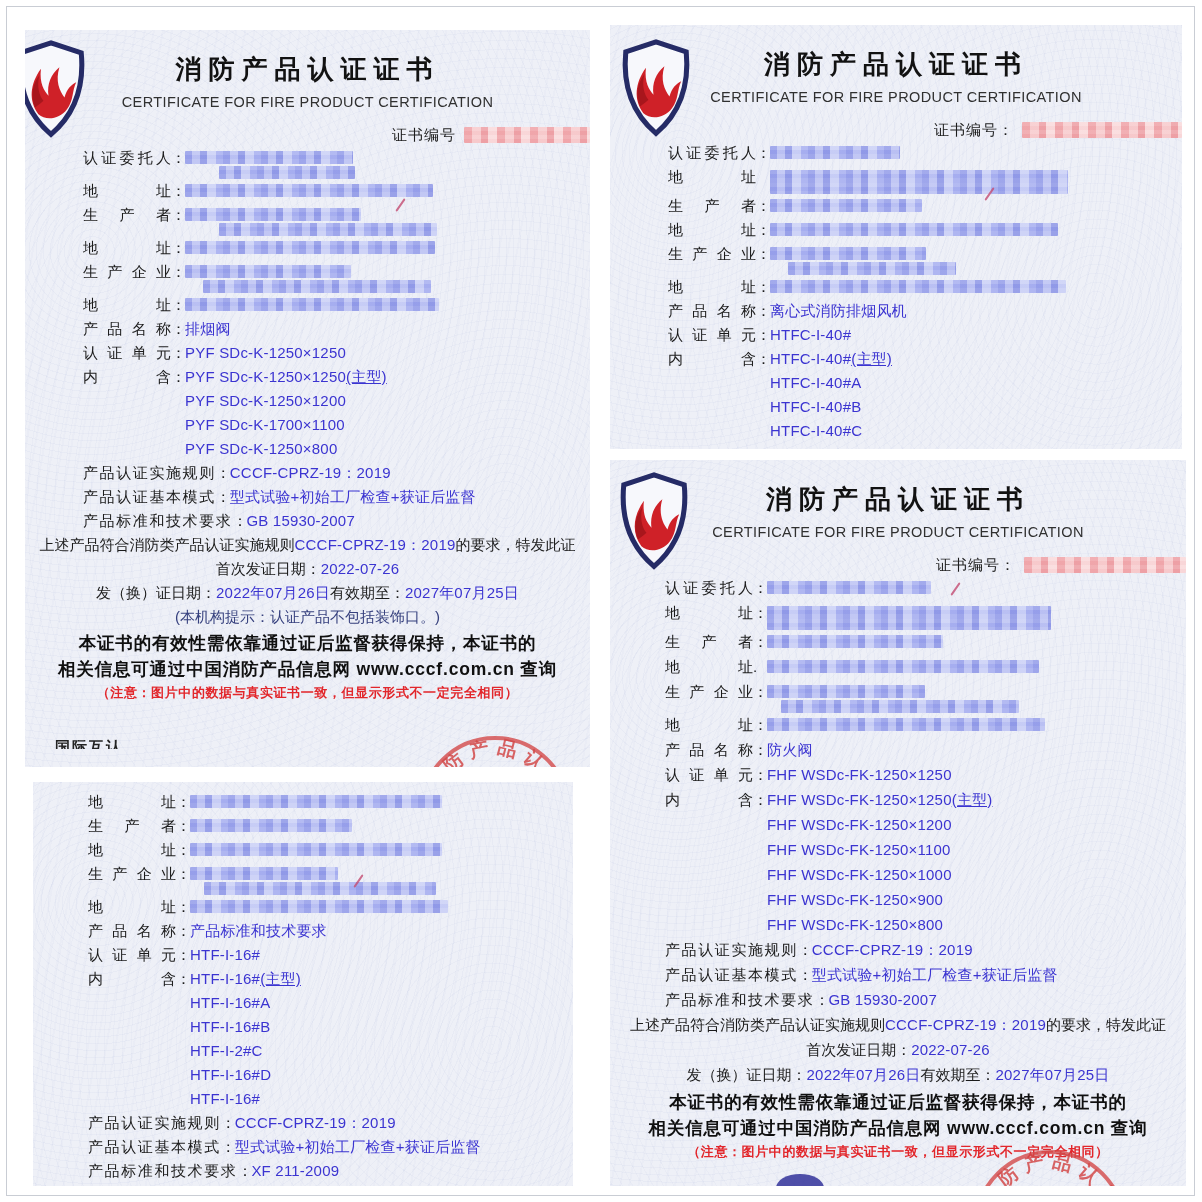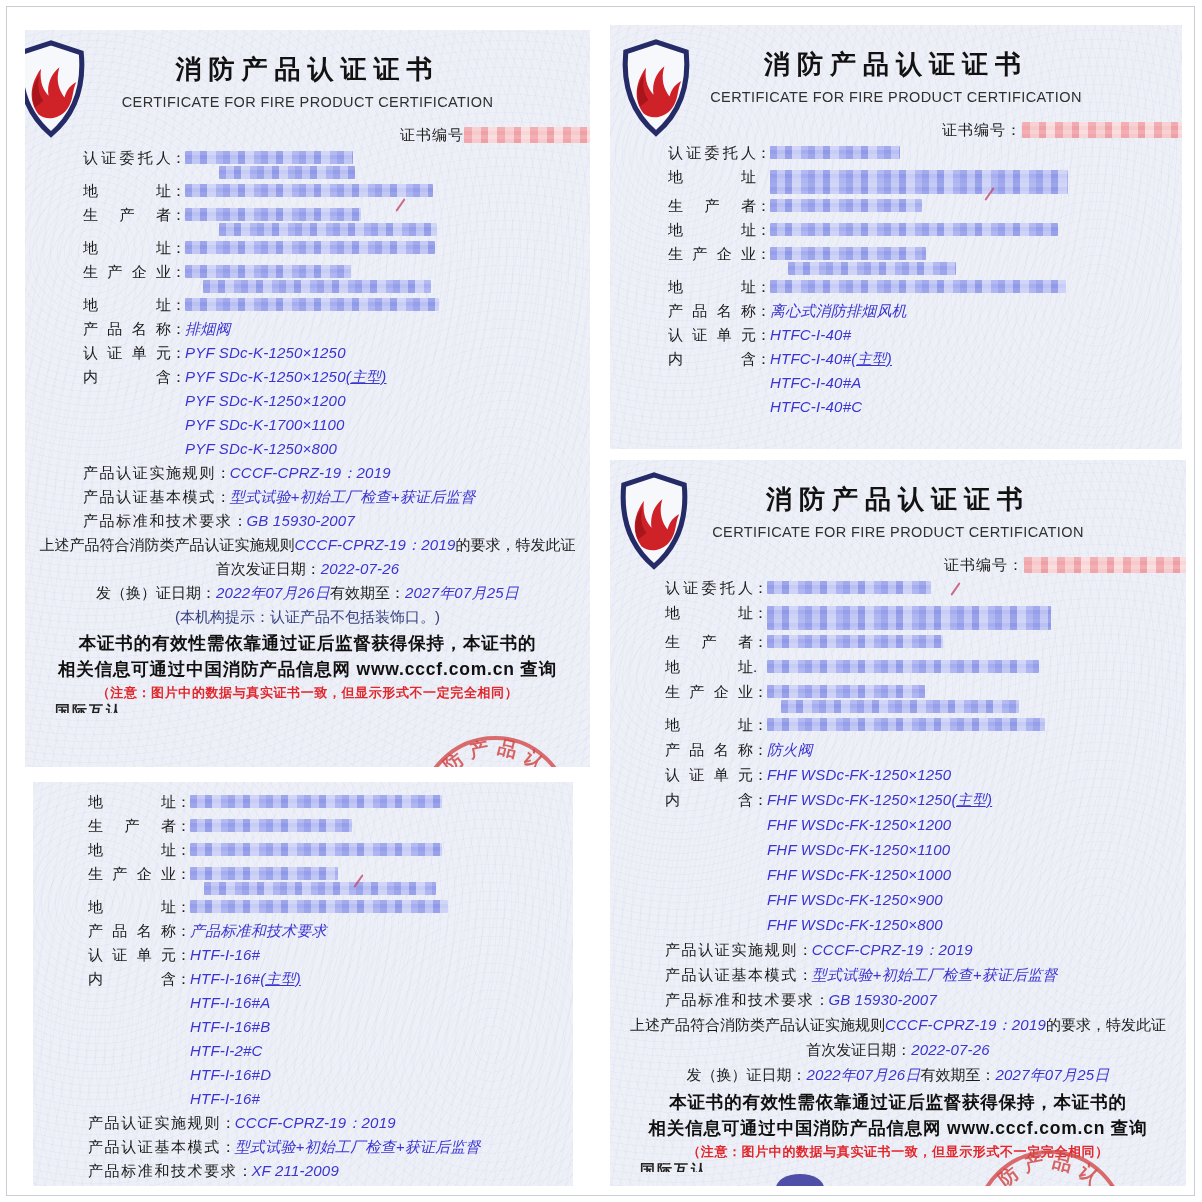--- a/index.html
+++ b/index.html
@@ -23,45 +23,45 @@
   .hdr{position:relative;}
   .logo{position:absolute;}
   .title{
     text-align:center;font-weight:bold;color:#121212;
     font-size:26px;letter-spacing:7px;padding-top:22px;
   }
   .subtitle{
     text-align:center;color:#303030;font-size:14.5px;letter-spacing:.4px;margin-top:7px;
   }
   .certno{
-    display:flex;justify-content:flex-end;align-items:center;
+    display:flex;justify-content:flex-end;align-items:center;gap:8px;
     margin-top:14px;height:22px;
   }
   .certno .cl{font-size:15px;color:#1d1d1d;letter-spacing:1px;}
   .row{
     display:flex;align-items:flex-start;min-height:var(--p);
     font-size:15px;color:#1b1b1b;line-height:20px;padding-top:2px;box-sizing:border-box;
   }
   .row.ind{margin-left:var(--lm);}
   .row.ctr{justify-content:center;text-align:center;}
   .flabel{
     display:inline-block;width:88px;text-align:justify;text-align-last:justify;
     color:#1b1b1b;flex:none;
   }
   .colon{flex:none;width:14px;color:#1b1b1b;}
   .kvl{letter-spacing:1.6px;color:#1b1b1b;flex:none;}
-  .blue{color:#3b34d1;letter-spacing:.2px;font-style:italic;}
+  .blue{color:#3b34d1;letter-spacing:.2px;}
   .blk{color:#1b1b1b;}
   .navy{color:#36407e;}
   .u{text-decoration:underline;text-align:center;}
   .bold-line{font-weight:bold;font-size:17.5px;color:#101010;letter-spacing:.8px;line-height:24px;}
   .red-line{font-weight:bold;font-size:13px;color:#e2262b;letter-spacing:.6px;}
   .clipline{
     height:10px;overflow:hidden;font-weight:bold;font-size:15px;color:#222;
-    letter-spacing:2px;line-height:15px;
+    letter-spacing:2px;line-height:15px;margin-top:36px;
   }
   .bars{display:flex;flex-direction:column;gap:2px;padding-top:3px;}
   .bar{
     height:13px;border-radius:1px;
     background-color:#c4caf3;
     background-image:
       repeating-linear-gradient(90deg, rgba(122,132,228,.55) 0 7px, rgba(186,192,244,.55) 7px 15px, rgba(104,115,222,.5) 15px 22px, rgba(208,213,248,.6) 22px 31px, rgba(147,156,238,.5) 31px 38px),
       repeating-linear-gradient(180deg, rgba(255,255,255,.28) 0 4px, rgba(128,138,234,.16) 4px 8px, rgba(255,255,255,.12) 8px 13px);
   }
   .bar.tall{height:24px;}
@@ -299,20 +299,24 @@
           <span class="colon">：</span>
           <span class="blue">HTFC-I-40#</span>
           <span class="blue u">(主型)</span>
         </div>
         <div class="row ind">
           <span style="display: inline-block; width: 102px; flex: 0 0 auto;"></span>
           <span class="blue">HTFC-I-40#A</span>
         </div>
         <div class="row ind">
           <span style="display: inline-block; width: 102px; flex: 0 0 auto;"></span>
+          <span class="blue">HTFC-I-40#B</span>
+        </div>
+        <div class="row ind">
+          <span style="display: inline-block; width: 102px; flex: 0 0 auto;"></span>
           <span class="blue">HTFC-I-40#C</span>
         </div>
         <span class="pen" style="left: 372px; top: 168px;"></span>
       </div>
       <div class="cert" style="left: 33px; top: 782px; width: 540px; height: 404px; --p: 24px; --lm: 55px;">
         <div style="height: 8px;"></div>
         <div class="row ind">
           <span class="flabel">地址</span>
           <span class="colon">：</span>
           <span class="bars">

